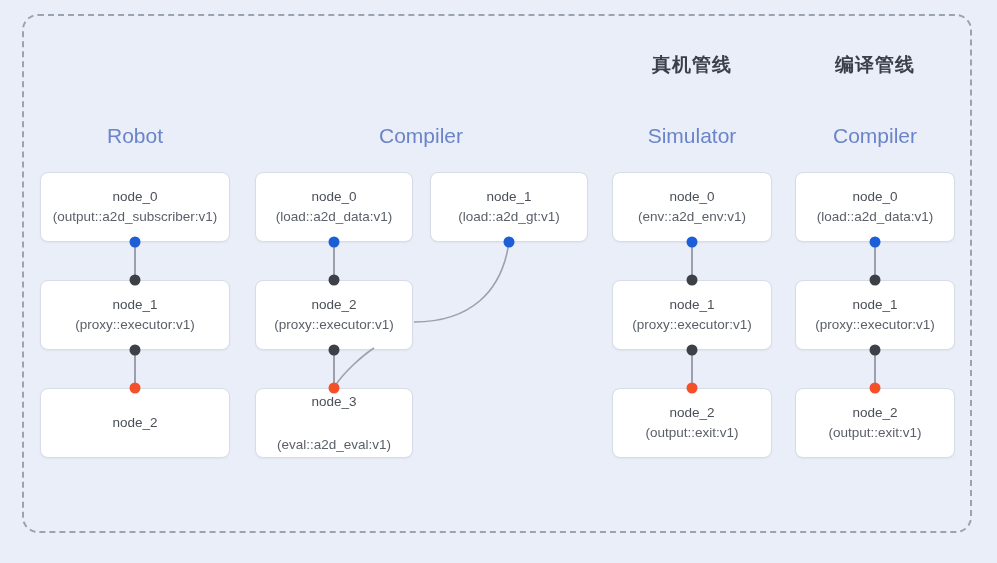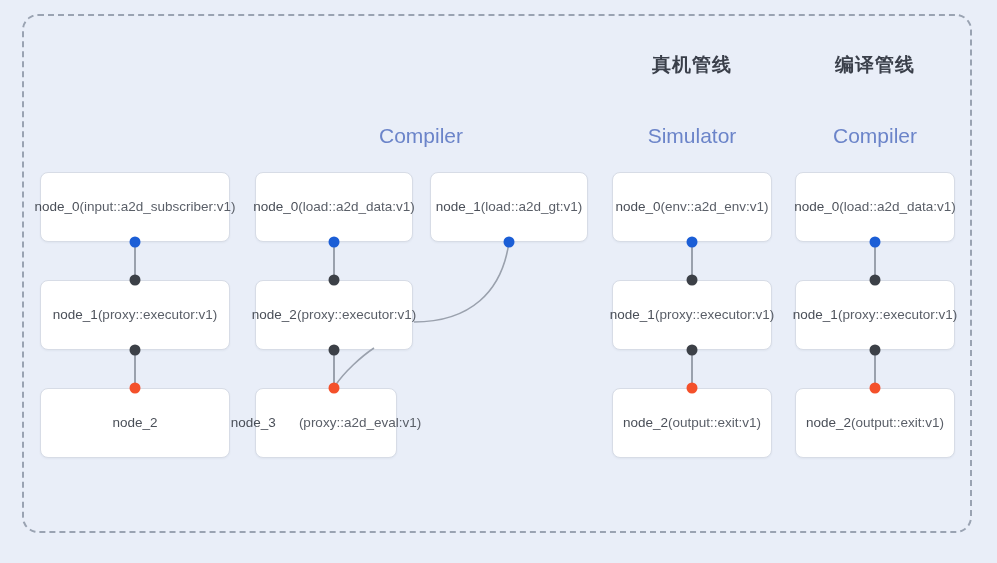--- a/index.html
+++ b/index.html
@@ -38,21 +38,21 @@
     white-space:nowrap;
   }
 
   .node{
     position:absolute;
     box-sizing:border-box;
     background:#ffffff;
     border:1px solid #d7dce6;
     border-radius:8px;
     display:flex;
-    flex-direction:row;
+    flex-direction:column;
     align-items:center;
     justify-content:center;
     box-shadow:0 1px 2px rgba(40,50,80,0.05);
   }
   .node-id{
     font-size:13.5px;
     color:#4a4f58;
     line-height:20px;
   }
   .node-type{
@@ -87,27 +87,28 @@
 
 <div id="canvas">
 
   <div class="dashed-frame"></div>
 
   <svg class="edges">
     <path d="M 509,242 C 502,292 470,322 414,322" fill="none" stroke="#9aa1ad" stroke-width="1.6"></path>
     <path d="M 374,348 C 362,356 344,372 335,386" fill="none" stroke="#9aa1ad" stroke-width="1.6"></path>
   </svg>
 
+  <div class="col-sub" style="left:35px;top:124px;width:200px;">Robot</div>
 
   <div class="link" style="left:135px;top:242px;height:38px;"></div>
   <div class="link" style="left:135px;top:350px;height:38px;"></div>
 
   <div class="node" style="left:40px;top:172px;width:190px;height:70px;">
     <div class="node-id">node_0</div>
-    <div class="node-type">(input::a2d_subscriber:v1)</div>
+    <div class="node-type">(output::a2d_subscriber:v1)</div>
   </div>
   <div class="port port-blue" style="left:135px;top:242px;"></div>
   <div class="port port-dark" style="left:135px;top:280px;"></div>
 
   <div class="node" style="left:40px;top:280px;width:190px;height:70px;">
     <div class="node-id">node_1</div>
     <div class="node-type">(proxy::executor:v1)</div>
   </div>
   <div class="port port-dark" style="left:135px;top:350px;"></div>
   <div class="port port-red" style="left:135px;top:388px;"></div>
@@ -134,23 +135,23 @@
   <div class="port port-blue" style="left:509px;top:242px;"></div>
 
   <div class="port port-dark" style="left:334px;top:280px;"></div>
   <div class="node" style="left:255px;top:280px;width:158px;height:70px;">
     <div class="node-id">node_2</div>
     <div class="node-type">(proxy::executor:v1)</div>
   </div>
   <div class="port port-dark" style="left:334px;top:350px;"></div>
   <div class="port port-red" style="left:334px;top:388px;"></div>
 
-  <div class="node" style="left:255px;top:388px;width:142px;height:70px;gap:23px;">
+  <div class="node" style="left:255px;top:388px;width:158px;height:70px;gap:23px;">
     <div class="node-id">node_3</div>
-    <div class="node-type">(proxy::a2d_eval:v1)</div>
+    <div class="node-type">(eval::a2d_eval:v1)</div>
   </div>
 
   <div class="col-title" style="left:592px;top:52px;width:200px;">真机管线</div>
   <div class="col-sub" style="left:592px;top:124px;width:200px;">Simulator</div>
 
   <div class="link" style="left:692px;top:242px;height:38px;"></div>
   <div class="link" style="left:692px;top:350px;height:38px;"></div>
 
   <div class="node" style="left:612px;top:172px;width:160px;height:70px;">
     <div class="node-id">node_0</div>

